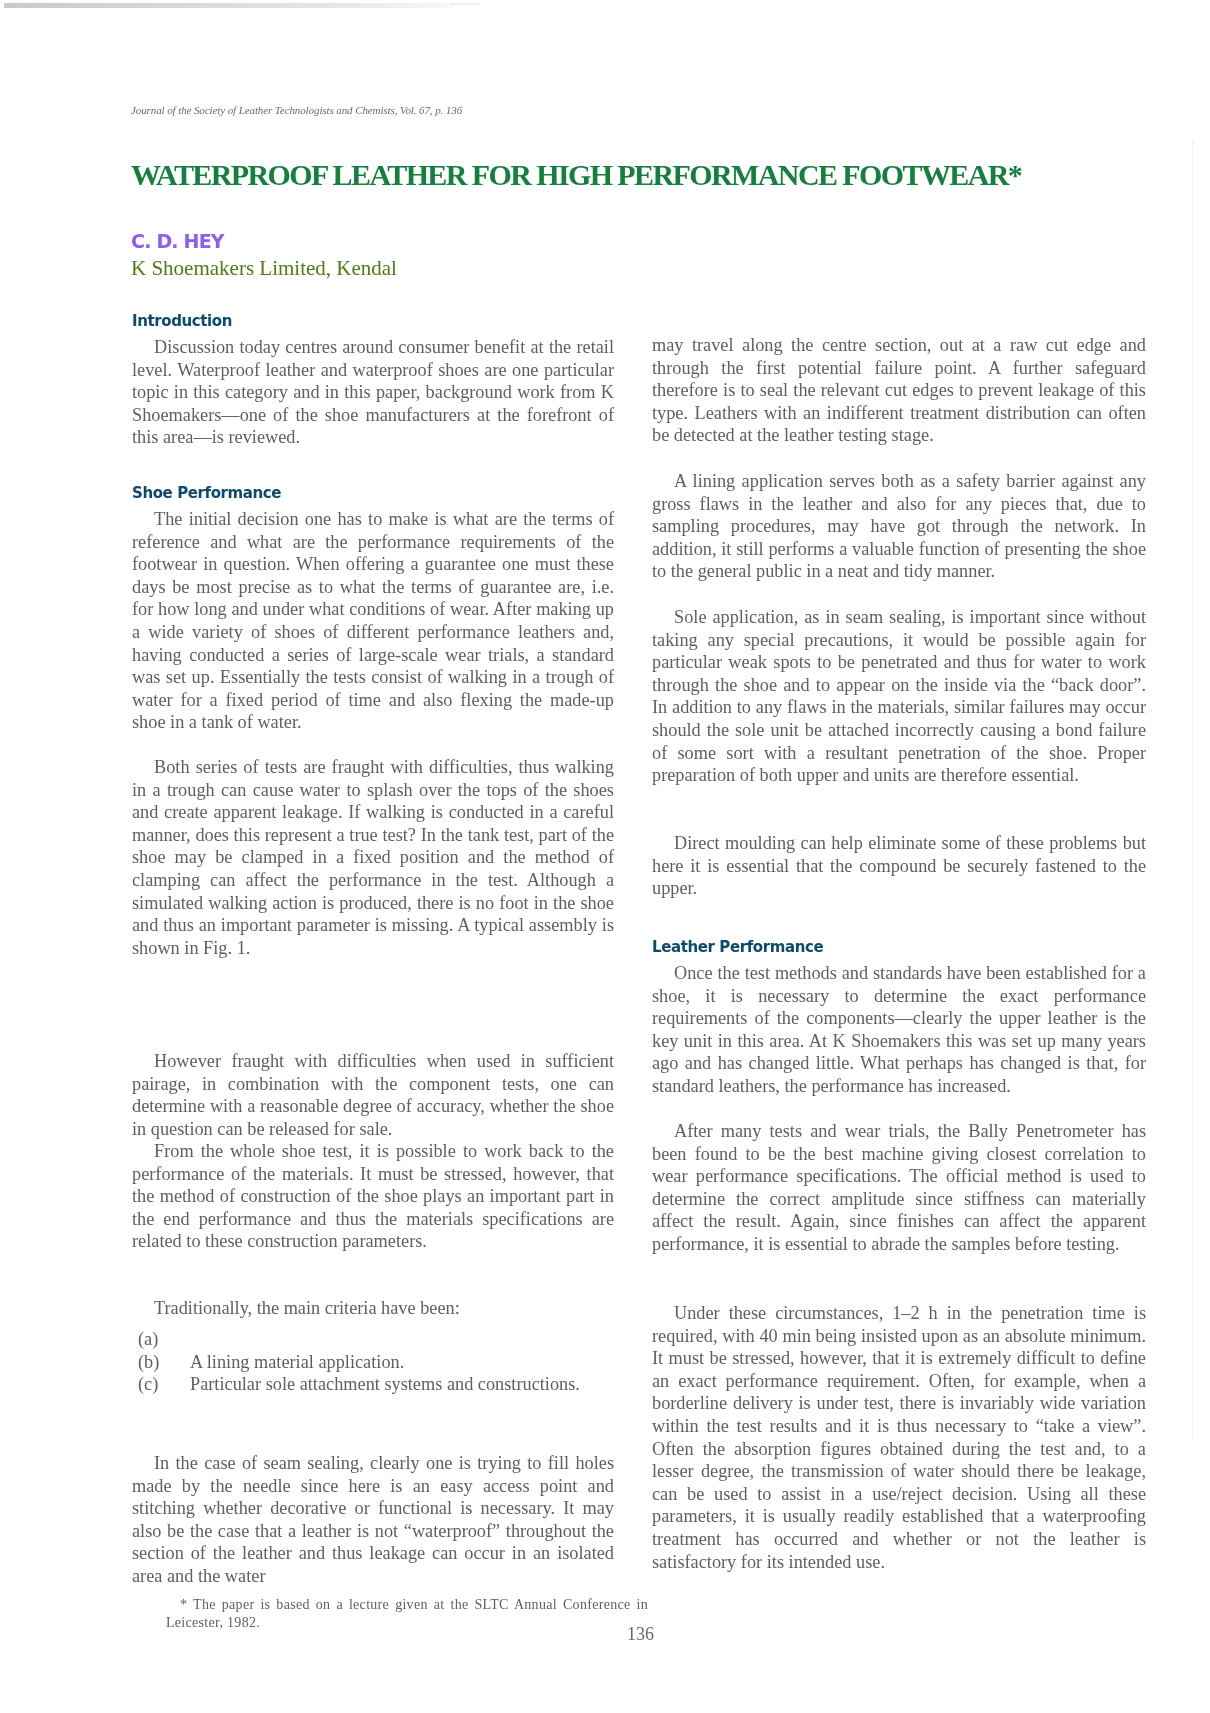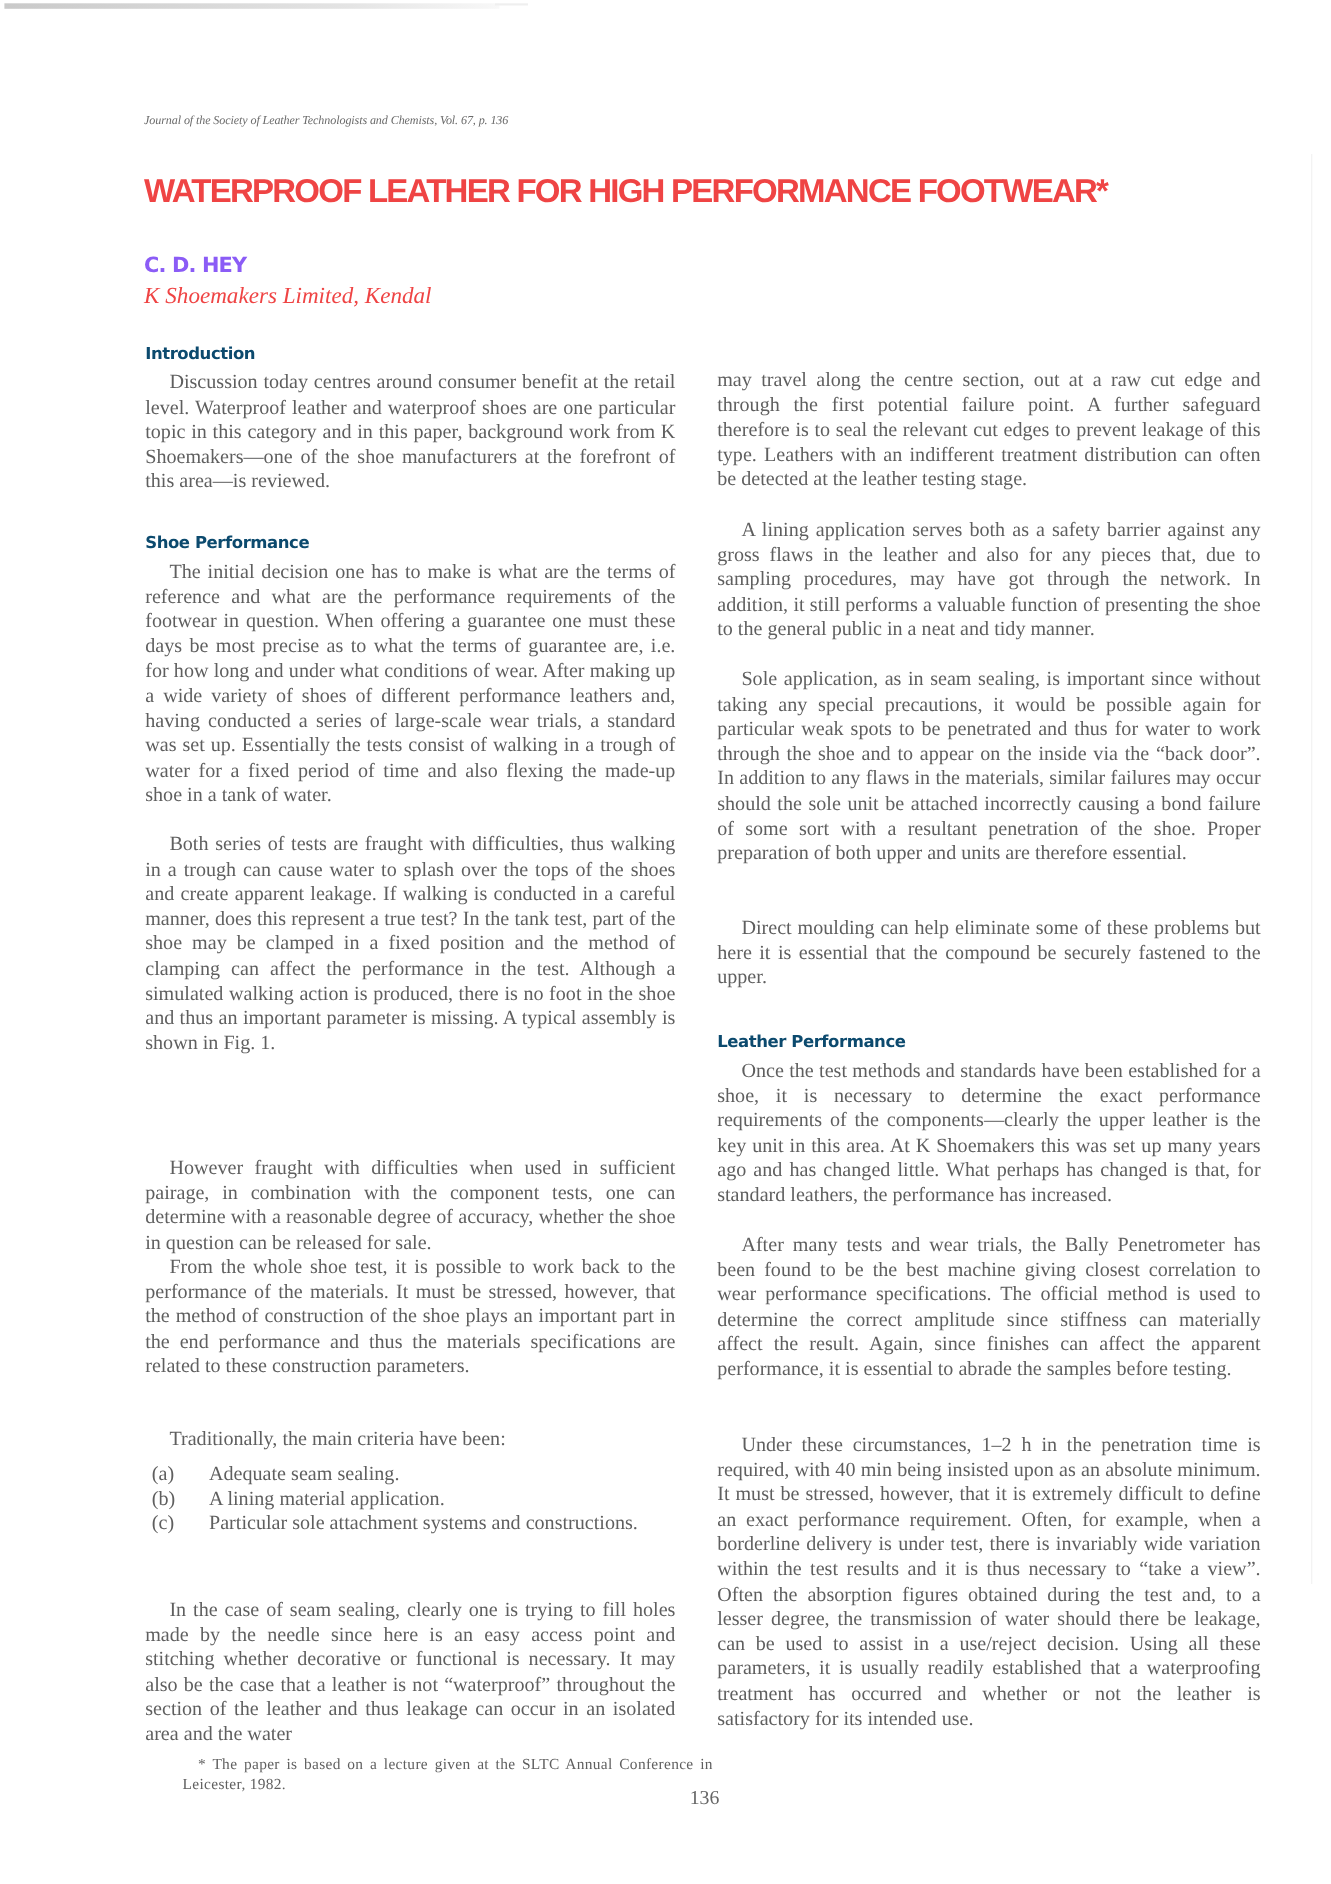--- a/index.html
+++ b/index.html
@@ -17,32 +17,32 @@
   }
   .right-edge {
     position: absolute; left: 1192px; top: 140px; width: 1px; height: 1300px; background: #f1f1f1;
   }
   .journal {
     position: absolute; left: 131px; top: 104px;
     font-style: italic; font-size: 11px; letter-spacing: -0.1px; color: #6a6a6a;
   }
   .title {
     position: absolute; left: 131px; top: 158px;
-    font-family: Liberation Sans, sans-serif;
-    font-weight: bold; font-size: 30px; letter-spacing: -1.6px; color: #ef4444;
+    font-family: Liberation Serif, serif;
+    font-weight: bold; font-size: 30px; letter-spacing: -1.6px; color: #15803d;
     white-space: nowrap;
   }
   .author {
     position: absolute; left: 131px; top: 230px;
     font-family: "DejaVu Sans", "Liberation Sans", sans-serif;
     font-weight: bold; font-size: 19px; letter-spacing: -0.8px; color: #8b5cf6;
   }
   .affil {
     position: absolute; left: 131px; top: 256px;
-    font-style: italic; font-size: 21px; color: #ef4444;
+    font-size: 21px; color: #4d7c0f;
   }
   .col {
     position: absolute; top: 0;
     font-size: 18.3px; line-height: 22.6px; text-align: justify;
   }
   .col-left { left: 132px; width: 482px; }
   .col-right { left: 652px; width: 494px; }
   .h {
     font-family: "DejaVu Sans", "Liberation Sans", sans-serif;
     font-weight: bold; font-size: 15px; letter-spacing: -0.4px;
@@ -80,21 +80,20 @@
   <h2 class="h" style="top:482px">Shoe Performance</h2>
   <p class="p" style="top:508px"><span>The initial decision one has to make is what are the terms of reference and what are the performance requirements of the footwear in question. When offering a guarantee one must these days be most precise as to what the terms of guarantee are, i.e. for how long and under what conditions of wear. After making up a wide variety of shoes of different performance leathers and, having conducted a series of large-scale wear trials, a standard was set up. Essentially the tests consist of walking in a trough of water for a fixed period of time and also flexing the made-up shoe in a tank of water.</span></p>
   <p class="p" style="top:756px">Both series of tests are fraught with difficulties, thus walking in a trough can cause water to splash over the tops of the shoes and create apparent leakage. If walking is conducted in a careful manner, does this represent a true test? In the tank test, part of the shoe may be clamped in a fixed position and the method of clamping can affect the performance in the test. Although a simulated walking action is produced, there is no foot in the shoe and thus an important parameter is missing. A typical assembly is shown in Fig. 1.</p>
   <p class="p" style="top:1050px">However fraught with difficulties when used in sufficient pairage, in combination with the component tests, one can determine with a reasonable degree of accuracy, whether the shoe in question can be released for sale.</p>
   <p class="p" style="top:1140px">From the whole shoe test, it is possible to work back to the performance of the materials. It must be stressed, however, that the method of construction of the shoe plays an important part in the end performance and thus the materials specifications are related to these construction parameters.</p>
   <p class="p" style="top:1297px">Traditionally, the main criteria have been:</p>
 
   <ul class="list" style="top:1328px">
     <li>
       <span class="mk">(a)</span>
-      <span class="tx">Adequate seam sealing.</span>
     </li>
     <li>
       <span class="mk">(b)</span>
       <span class="tx">A lining material application.</span>
     </li>
     <li>
       <span class="mk">(c)</span>
       <span class="tx">Particular sole attachment systems and constructions.</span>
     </li>
   </ul>

